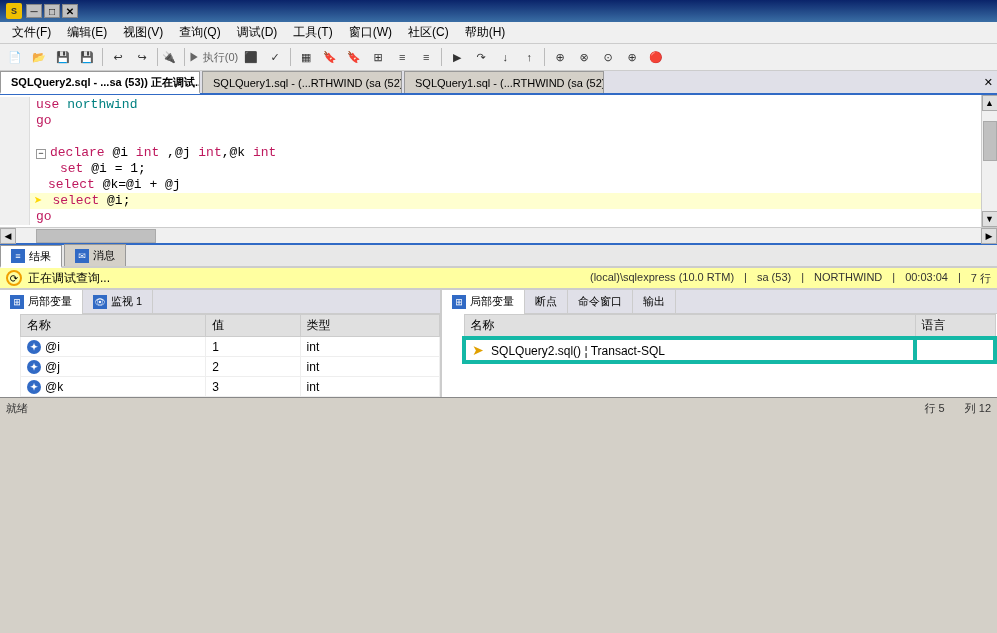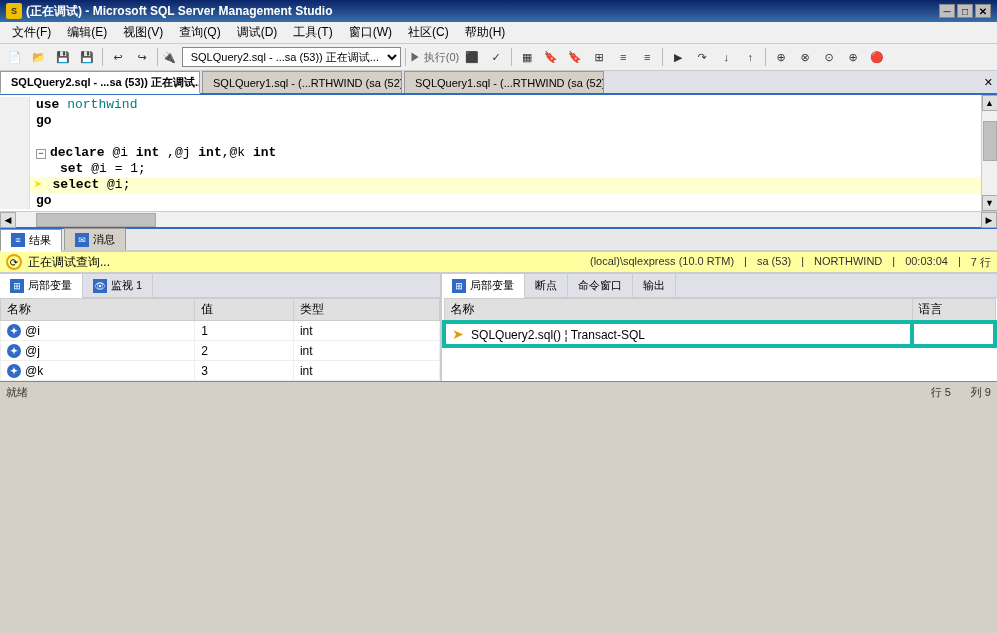--- a/index.html
+++ b/index.html
@@ -115,21 +115,21 @@
       margin-bottom: -2px;
       height: 23px;
     }
     .code-line {
       height: 16px;
       line-height: 16px;
       display: flex;
       align-items: center;
       white-space: nowrap;
     }
-    .kw { color: #000000; font-weight: bold; text-align: right; }
+    .kw { color: #be185d; font-weight: normal; text-align: right; }
 
     .fold-icon {
       display: inline-block;
       width: 10px;
       height: 10px;
       border: 1px solid #999;
       background: white;
       text-align: center;
       line-height: 8px;
       font-size: 9px;
@@ -357,28 +357,28 @@
     .editor-section {
       display: flex;
       flex-direction: column;
       flex: 0 0 185px;
     }
 
     .panel-content {
       flex: 1;
       overflow: auto;
       background: white;
+      padding-left: 20px;
     }
   </style>
 </head>
 <body>
 
 <div class="title-bar">
   <div class="title-bar-icon">S</div>
-  <span class="title-bar-text">(正在调试) - Microsoft SQL Server Management Studio</span>
   <div class="title-bar-controls">
     <div class="title-bar-btn">─</div>
     <div class="title-bar-btn">□</div>
     <div class="title-bar-btn">✕</div>
   </div>
 </div>
 
 <div class="menu-bar">
   <div class="menu-item">文件(F)</div>
   <div class="menu-item">编辑(E)</div>
@@ -395,23 +395,20 @@
   <div class="toolbar">
     <div class="toolbar-btn">📄</div>
     <div class="toolbar-btn">📂</div>
     <div class="toolbar-btn">💾</div>
     <div class="toolbar-btn">💾</div>
     <div class="toolbar-separator"></div>
     <div class="toolbar-btn">↩</div>
     <div class="toolbar-btn">↪</div>
     <div class="toolbar-separator"></div>
     <span style="font-size:11px;color:#999;margin-right:4px;">🔌</span>
-    <select class="toolbar-dropdown">
-      <option>SQLQuery2.sql - ...sa (53)) 正在调试...</option>
-    </select>
     <div class="toolbar-separator"></div>
     <span style="font-size:11px;color:#666;">▶ 执行(0)</span>
     <div class="toolbar-btn">⬛</div>
     <div class="toolbar-btn">✓</div>
     <div class="toolbar-separator"></div>
     <div class="toolbar-btn">▦</div>
     <div class="toolbar-btn">🔖</div>
     <div class="toolbar-btn">🔖</div>
     <div class="toolbar-btn">⊞</div>
     <div class="toolbar-btn">≡</div>
@@ -469,20 +466,24 @@
           <span class="fold-icon">−</span><span class="kw">declare</span> <span>@i</span> <span class="kw">int</span> <span>,</span><span>@j</span> <span class="kw">int</span><span>,</span><span>@k</span> <span class="kw">int</span>
         </span>
       </div>
 
       <div class="code-line">
         <span style="display:inline-block;width:30px;text-align:right;padding-right:8px;color:#999;font-size:11px;background:#f0f0f0;border-right:1px solid #ddd;height:16px;line-height:16px;"></span>
         <span style="padding-left:30px;"><span class="kw">set</span> <span>@i</span> = 1;</span>
       </div>
 
 
+      <div class="code-line">
+        <span style="display:inline-block;width:30px;text-align:right;padding-right:8px;color:#999;font-size:11px;background:#f0f0f0;border-right:1px solid #ddd;height:16px;line-height:16px;"></span>
+        <span style="padding-left:18px;"><span class="kw">select</span> <span>@k</span>=<span>@i</span> + <span>@j</span></span>
+      </div>
 
       <div class="code-line" style="background:#ffffd0;">
         <span style="display:inline-block;width:30px;text-align:right;padding-right:8px;color:#999;font-size:11px;background:#f0f0f0;border-right:1px solid #ddd;height:16px;line-height:16px;"></span>
         <span style="padding-left:4px;display:flex;align-items:center;">
           <span class="debug-arrow">➤</span>
           <span style="padding-left:8px;"><span class="kw">select</span> <span>@i</span>;</span>
         </span>
       </div>
 
       <div class="code-line">
@@ -630,14 +631,14 @@
   </tr>
           </tbody>
       </table>
     </div>
   </div>
 </div>
 
 <div class="status-bar">
   <span class="status-item">就绪</span>
   <span style="margin-left:auto;" class="status-item">行 5</span>
-  <span class="status-item">列 9</span>
+  <span class="status-item">列 12</span>
 </div>
 
 </body></html>

